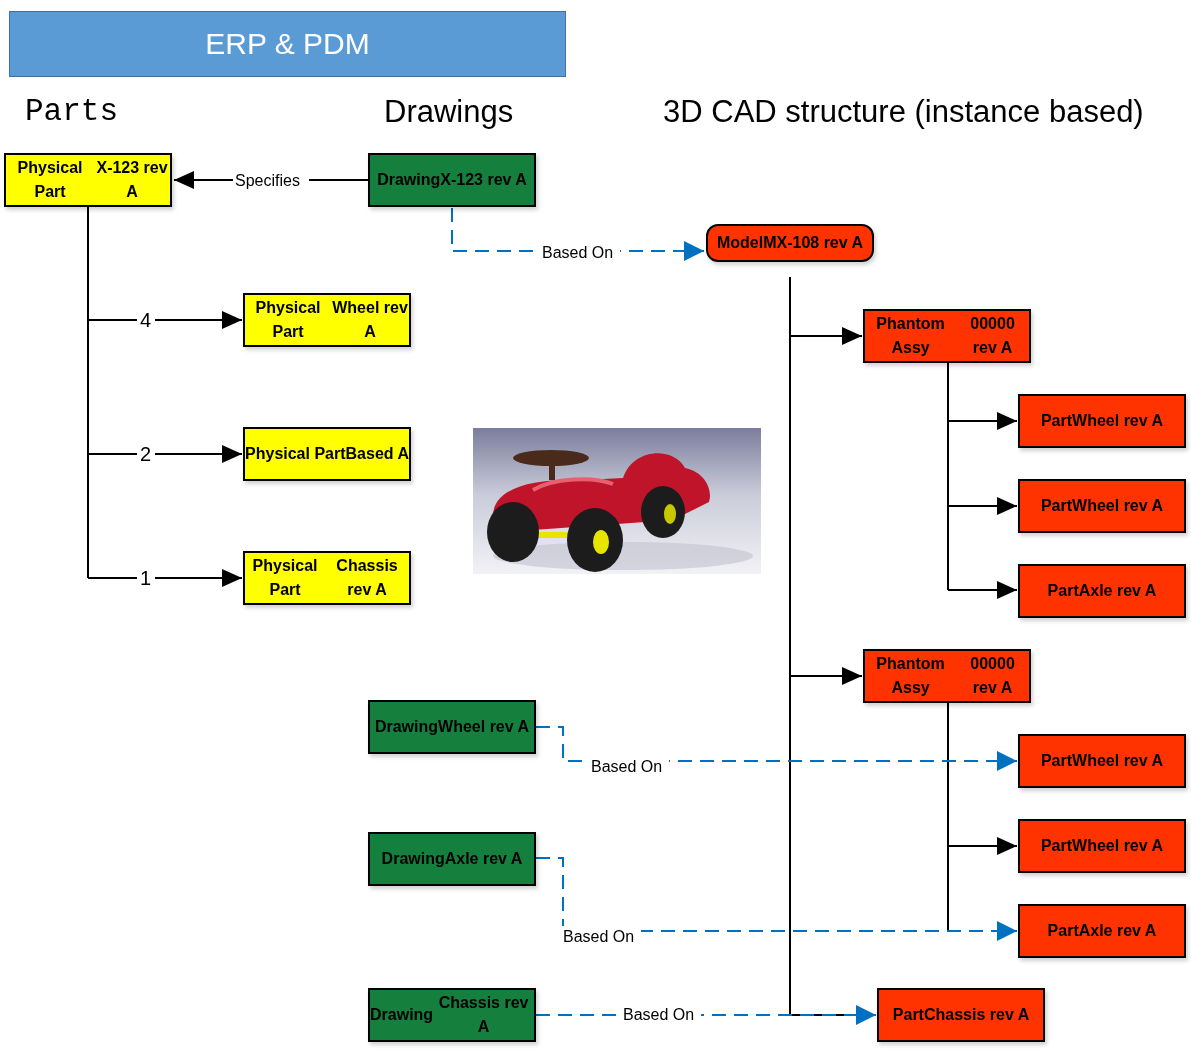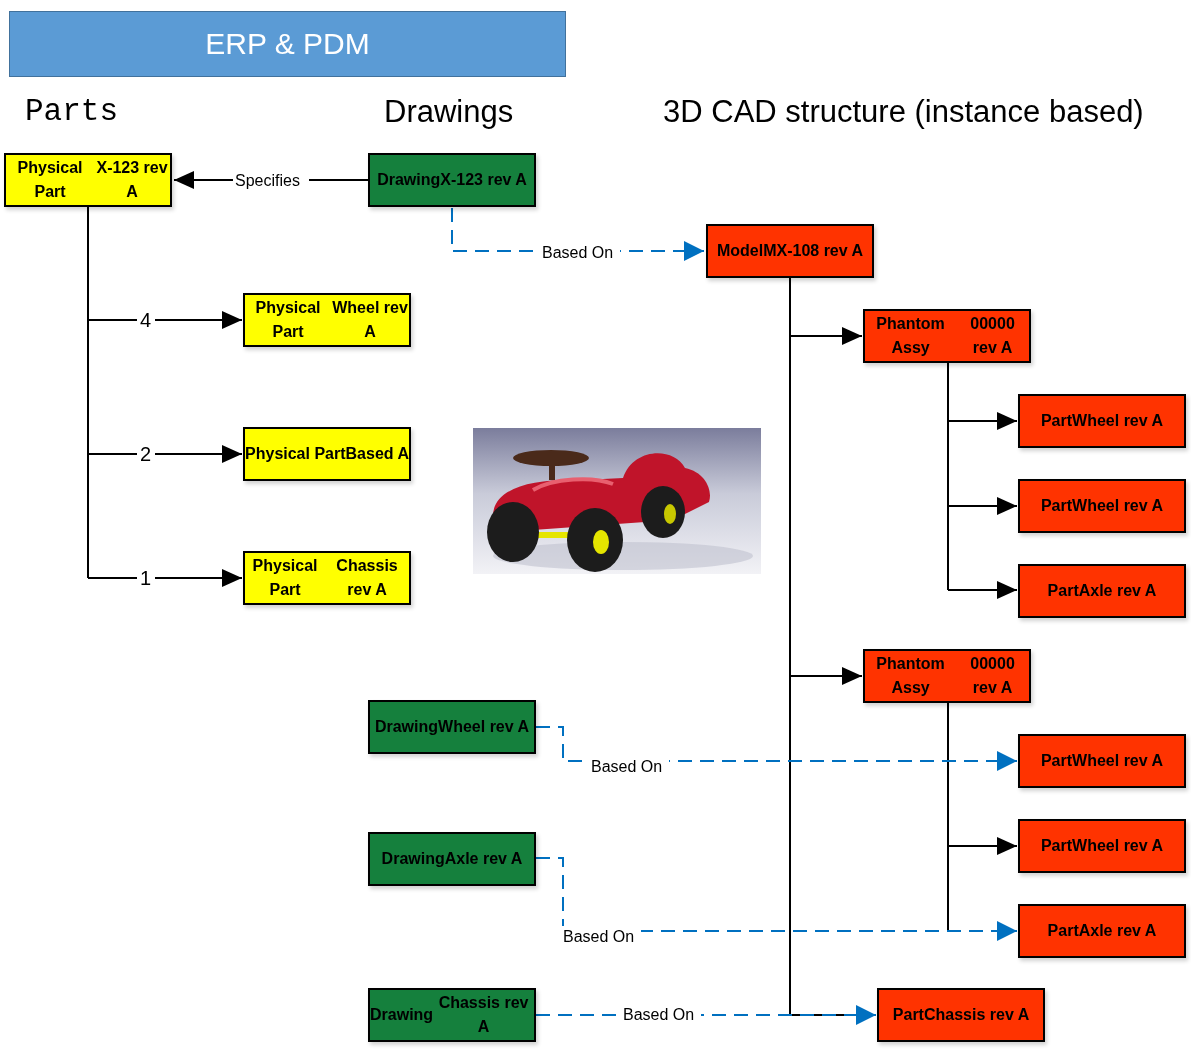--- a/index.html
+++ b/index.html
@@ -122,21 +122,21 @@
 </div>
 <div class="node drawing" style="left:368px; top:832px; width:168px; height:54px;">
   <span>Drawing</span>
   <span>Axle rev A</span>
 </div>
 <div class="node drawing" style="left:368px; top:988px; width:168px; height:54px;">
   <span>Drawing</span>
   <span>Chassis rev A</span>
 </div>
 
-<div class="node model" style="left:706px; top:224px; width:168px; height:54px;">
+<div class="node model" style="left:706px; top:224px; width:168px; height:38px;border-radius:12px;">
   <span>Model</span>
   <span>MX-108 rev A</span>
 </div>
 <div class="node model" style="left:863px; top:309px; width:168px; height:54px;">
   <span>Phantom Assy</span>
   <span>00000 rev A</span>
 </div>
 <div class="node model" style="left:1018px; top:394px; width:168px; height:54px;">
   <span>Part</span>
   <span>Wheel  rev A</span>

